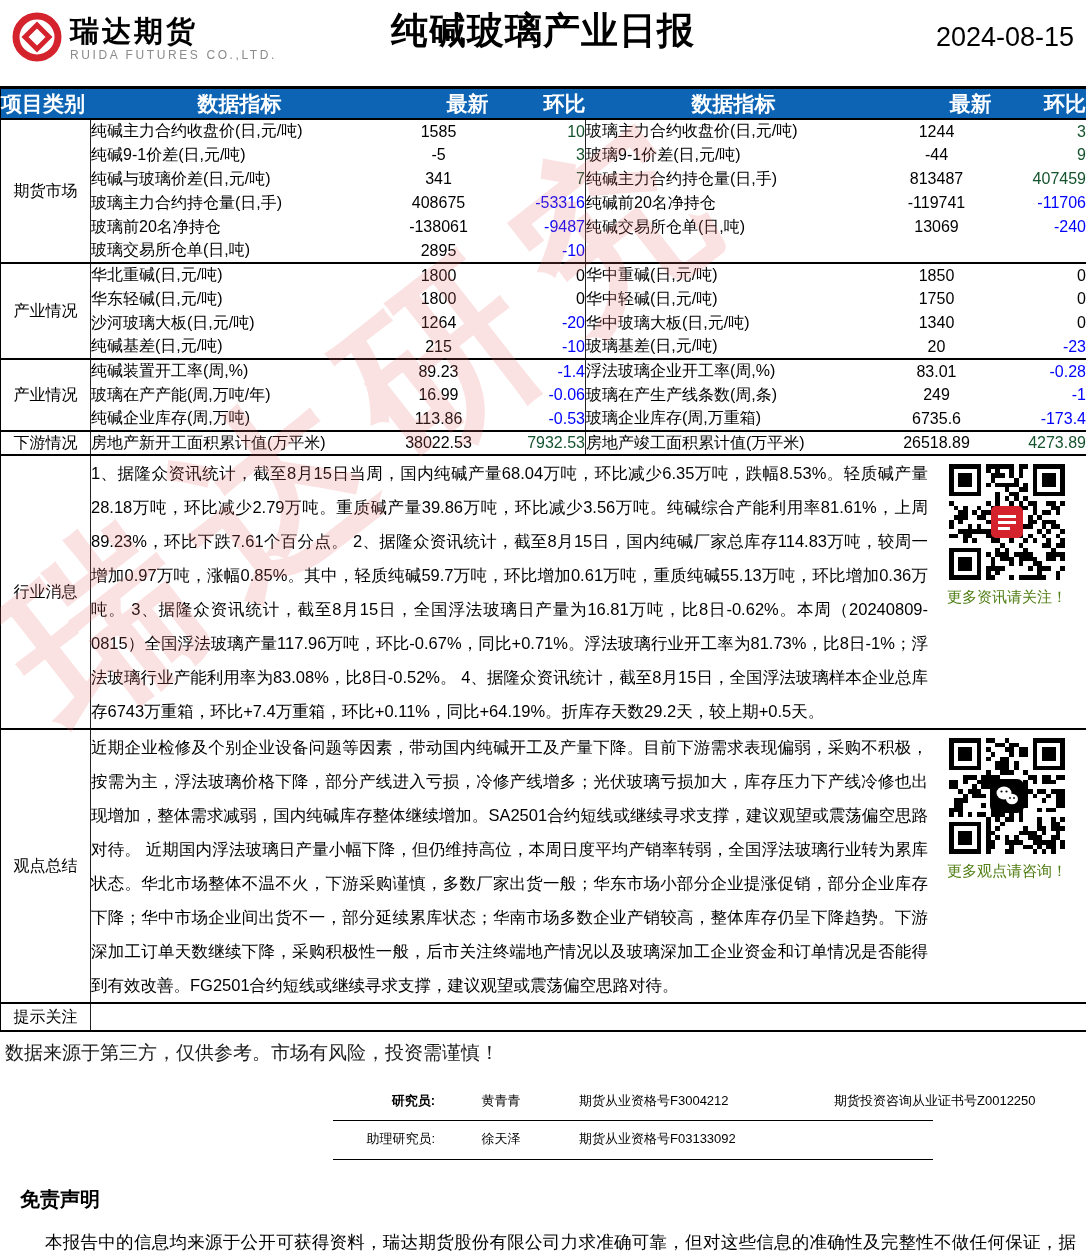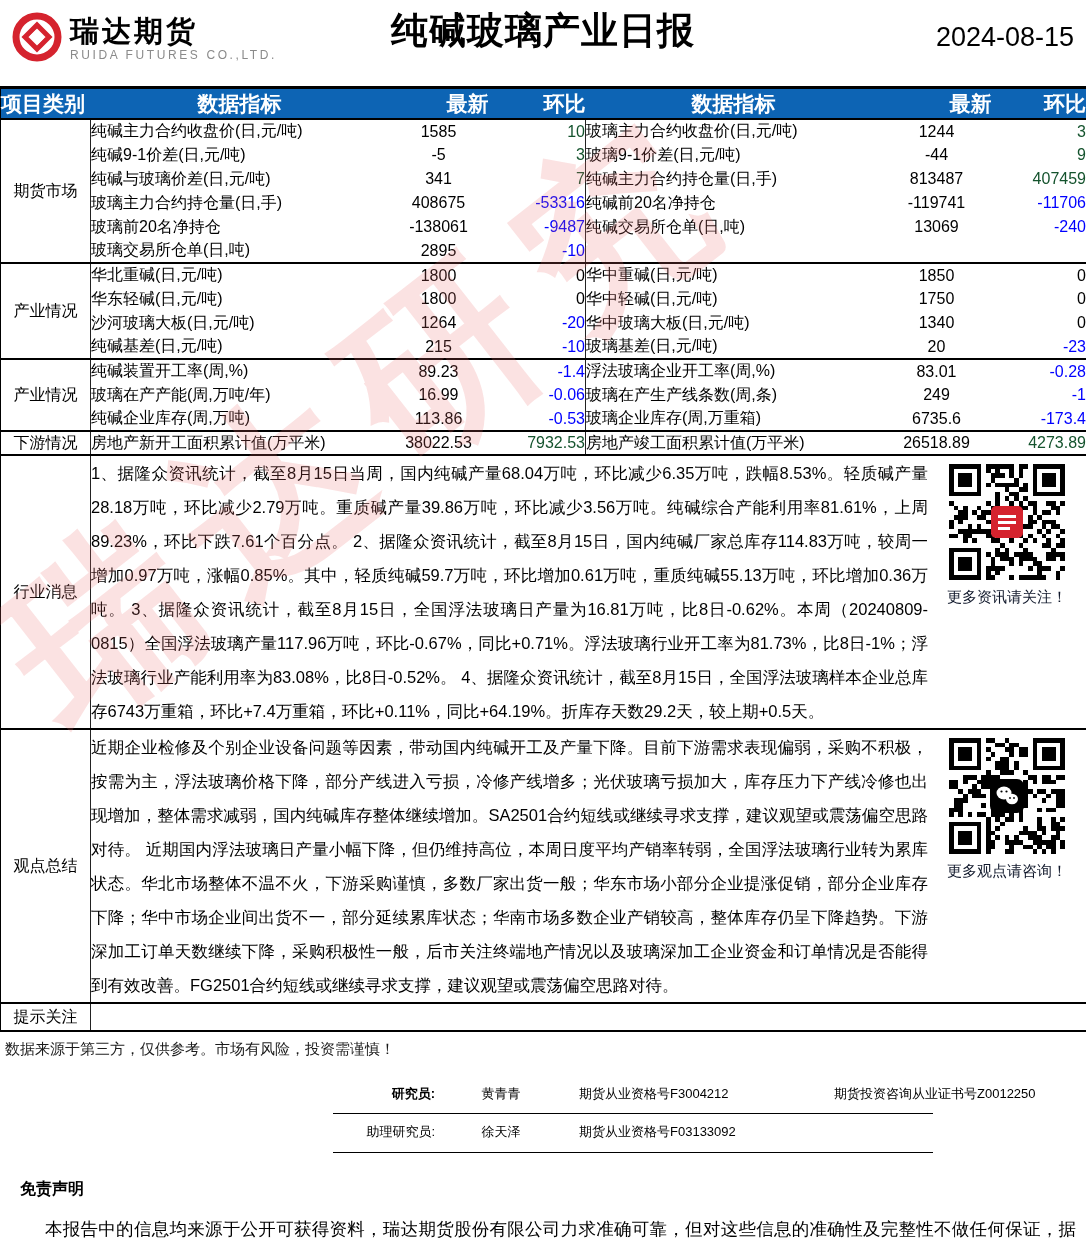--- a/index.html
+++ b/index.html
@@ -42,36 +42,36 @@
   .c-black{color:#000;}
 
   
   td.longcell{padding:4px 4px 6px 6px;}
   .long-wrap{display:flex;align-items:flex-start;}
   .longtext{flex:1;font-size:16.5px;line-height:34px;text-align:justify;margin:0;}
   .qr-col{width:158px;flex:0 0 158px;display:flex;flex-direction:column;align-items:center;padding-top:8px;}
   .qr-box{width:116px;height:116px;position:relative;}
   .qr-box svg{display:block;}
   .qr-center{position:absolute;left:50%;top:50%;transform:translate(-50%,-50%);}
-  .qr-caption{font-size:15px;margin-top:8px;color:#0f172a;white-space:nowrap;}
+  .qr-caption{font-size:15px;margin-top:8px;color:#4d7c0f;white-space:nowrap;}
   tr.notice-row{height:28px;}
 
   
-  .footnote{margin:8px 0 0 5px;font-size:15px;color:#1a1a1a;}
+  .footnote{margin:8px 0 0 5px;font-size:19px;color:#1a1a1a;}
   .research{position:relative;margin:16px 0 0 333px;width:740px;font-size:13px;}
   .res-row{display:flex;align-items:center;height:38px;}
   .res-line{position:absolute;left:0;width:600px;border-bottom:1.5px solid #000;}
   .res-label{width:102px;text-align:right;white-space:nowrap;}
   .res-label.bold{font-weight:700;}
   .res-name{width:132px;text-align:center;white-space:nowrap;}
   .res-cert{width:255px;white-space:nowrap;padding-left:12px;}
   .res-cert2{white-space:nowrap;}
 
   .disclaimer{margin:28px 10px 0 10px;}
-  .disc-title{font-size:16px;font-weight:900;margin:0 0 14px 10px;}
+  .disc-title{font-size:20px;font-weight:900;margin:0 0 14px 10px;}
   .disc-text{font-size:17.5px;line-height:31.5px;text-align:justify;text-indent:2em;margin:0;}
 </style>
 </head>
 <body>
 
 <div class="page">
 
   <div class="hdr">
     <div class="brand">
       <span>

